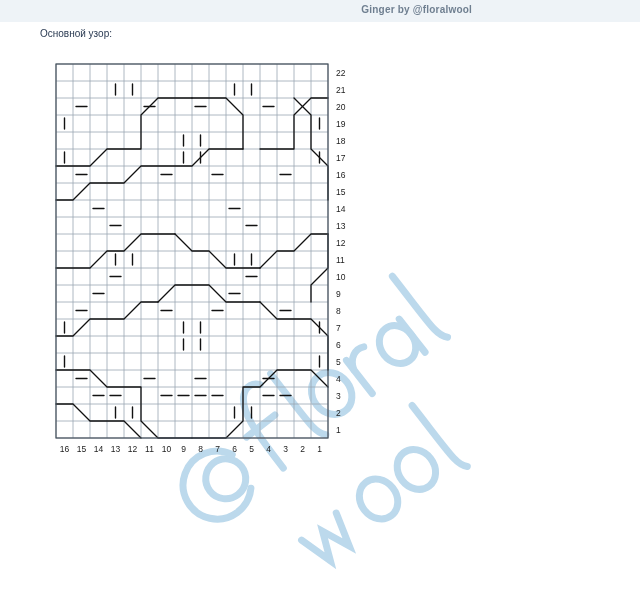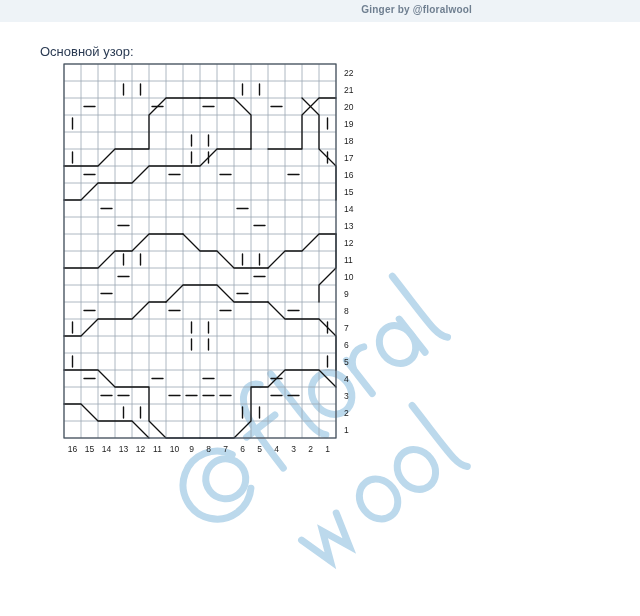--- a/index.html
+++ b/index.html
@@ -26,39 +26,39 @@
     right: 168px;
     top: 4px;
     font-size: 10px;
     color: #6f7f90;
     letter-spacing: 0.2px;
     font-weight: bold;
   }
   .caption {
     position: absolute;
     left: 40px;
-    top: 44px;
-    font-size: 13px;
+    top: 28px;
+    font-size: 10px;
     color: #2a3a52;
   }
   
   .watermark {
     position: absolute;
     left: 150px;
     top: 200px;
     width: 330px;
     height: 380px;
     pointer-events: none;
   }
   .watermark svg { display: block; }
 
   
   #chart-wrap {
     position: absolute;
-    left: 58px;
+    left: 50px;
     top: 58px;
   }
   #chart-svg { display: block; }
 
   .rowlabel, .collabel {
     font-size: 8.5px;
     fill: #1c1c1c;
     font-family: "Liberation Sans", sans-serif;
   }
 </style>

